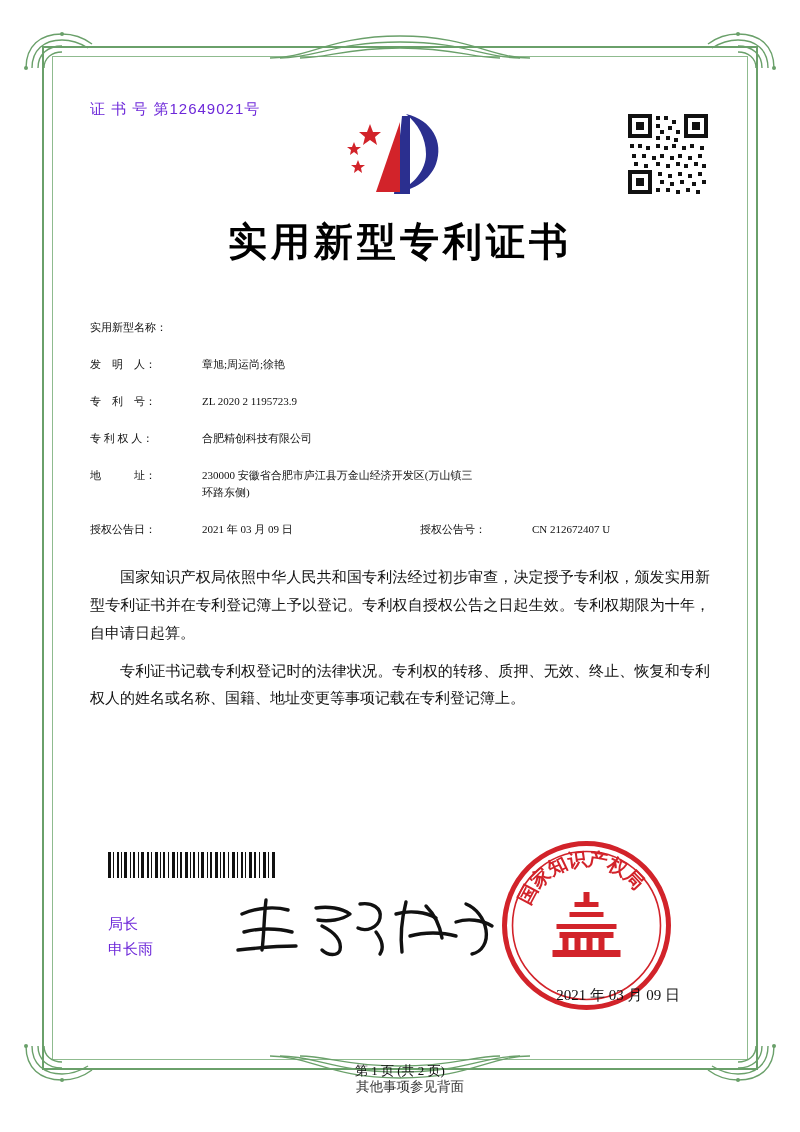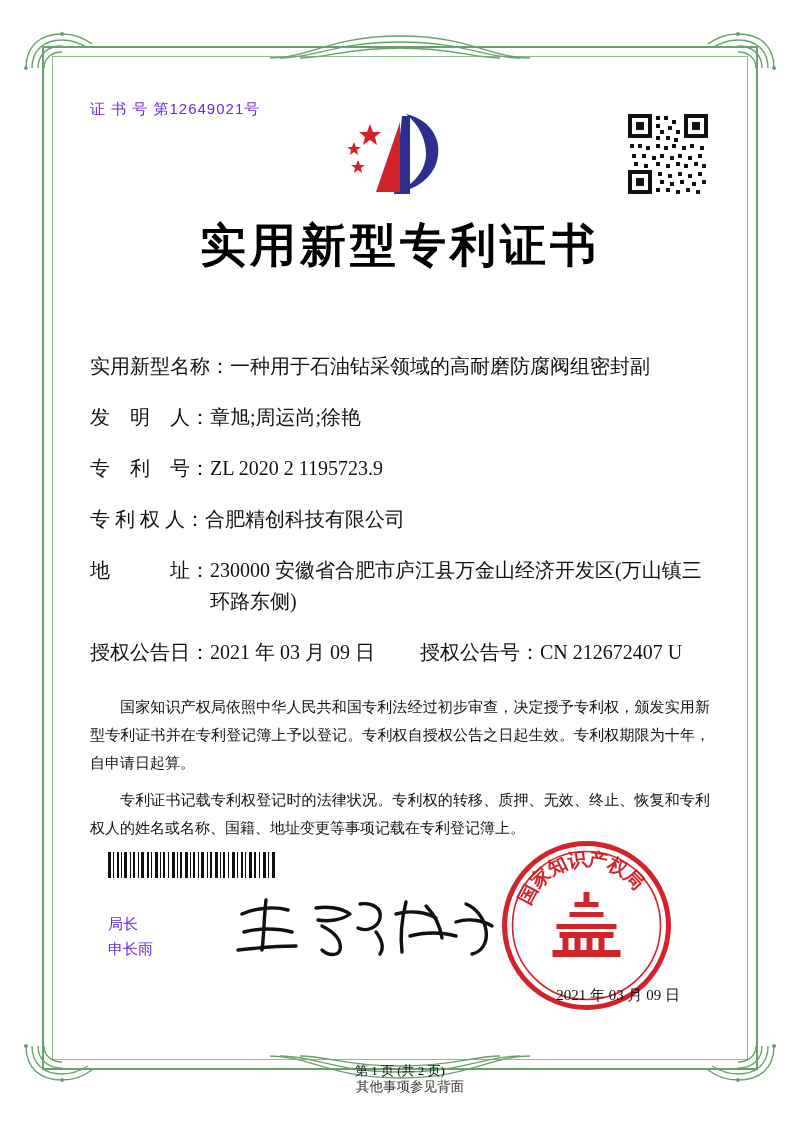--- a/index.html
+++ b/index.html
@@ -83,28 +83,28 @@
     top: 12px;
     width: 84px;
     height: 84px;
   }
 
   .title {
     margin-top: 96px;
     text-align: center;
     font-family: "Liberation Serif", serif;
     font-weight: bold;
-    font-size: 46px;
+    font-size: 39px;
     letter-spacing: 4px;
     color: #000;
   }
 
   .fields {
-    margin-top: 74px;
-    font-size: 20px;
+    margin-top: 50px;
+    font-size: 11px;
     line-height: 1.55;
   }
   .field-row {
     display: flex;
     align-items: flex-start;
     margin-bottom: 20px;
   }
   .field-label {
     flex: 0 0 112px;
     font-family: "Liberation Serif", serif;
@@ -382,21 +382,20 @@
         </g>
       </svg>
     </div>
 
     <div class="title">实用新型专利证书</div>
 
     <div class="fields">
 
       <div class="field-row">
         <div class="field-label">实用新型名称：</div>
-        <div class="field-value">一种用于石油钻采领域的高耐磨防腐阀组密封副</div>
       </div>
 
       <div class="field-row">
         <div class="field-label">发　明　人：</div>
         <div class="field-value">章旭;周运尚;徐艳</div>
       </div>
 
       <div class="field-row">
         <div class="field-label">专　利　号：</div>
         <div class="field-value">ZL 2020 2 1195723.9</div>

